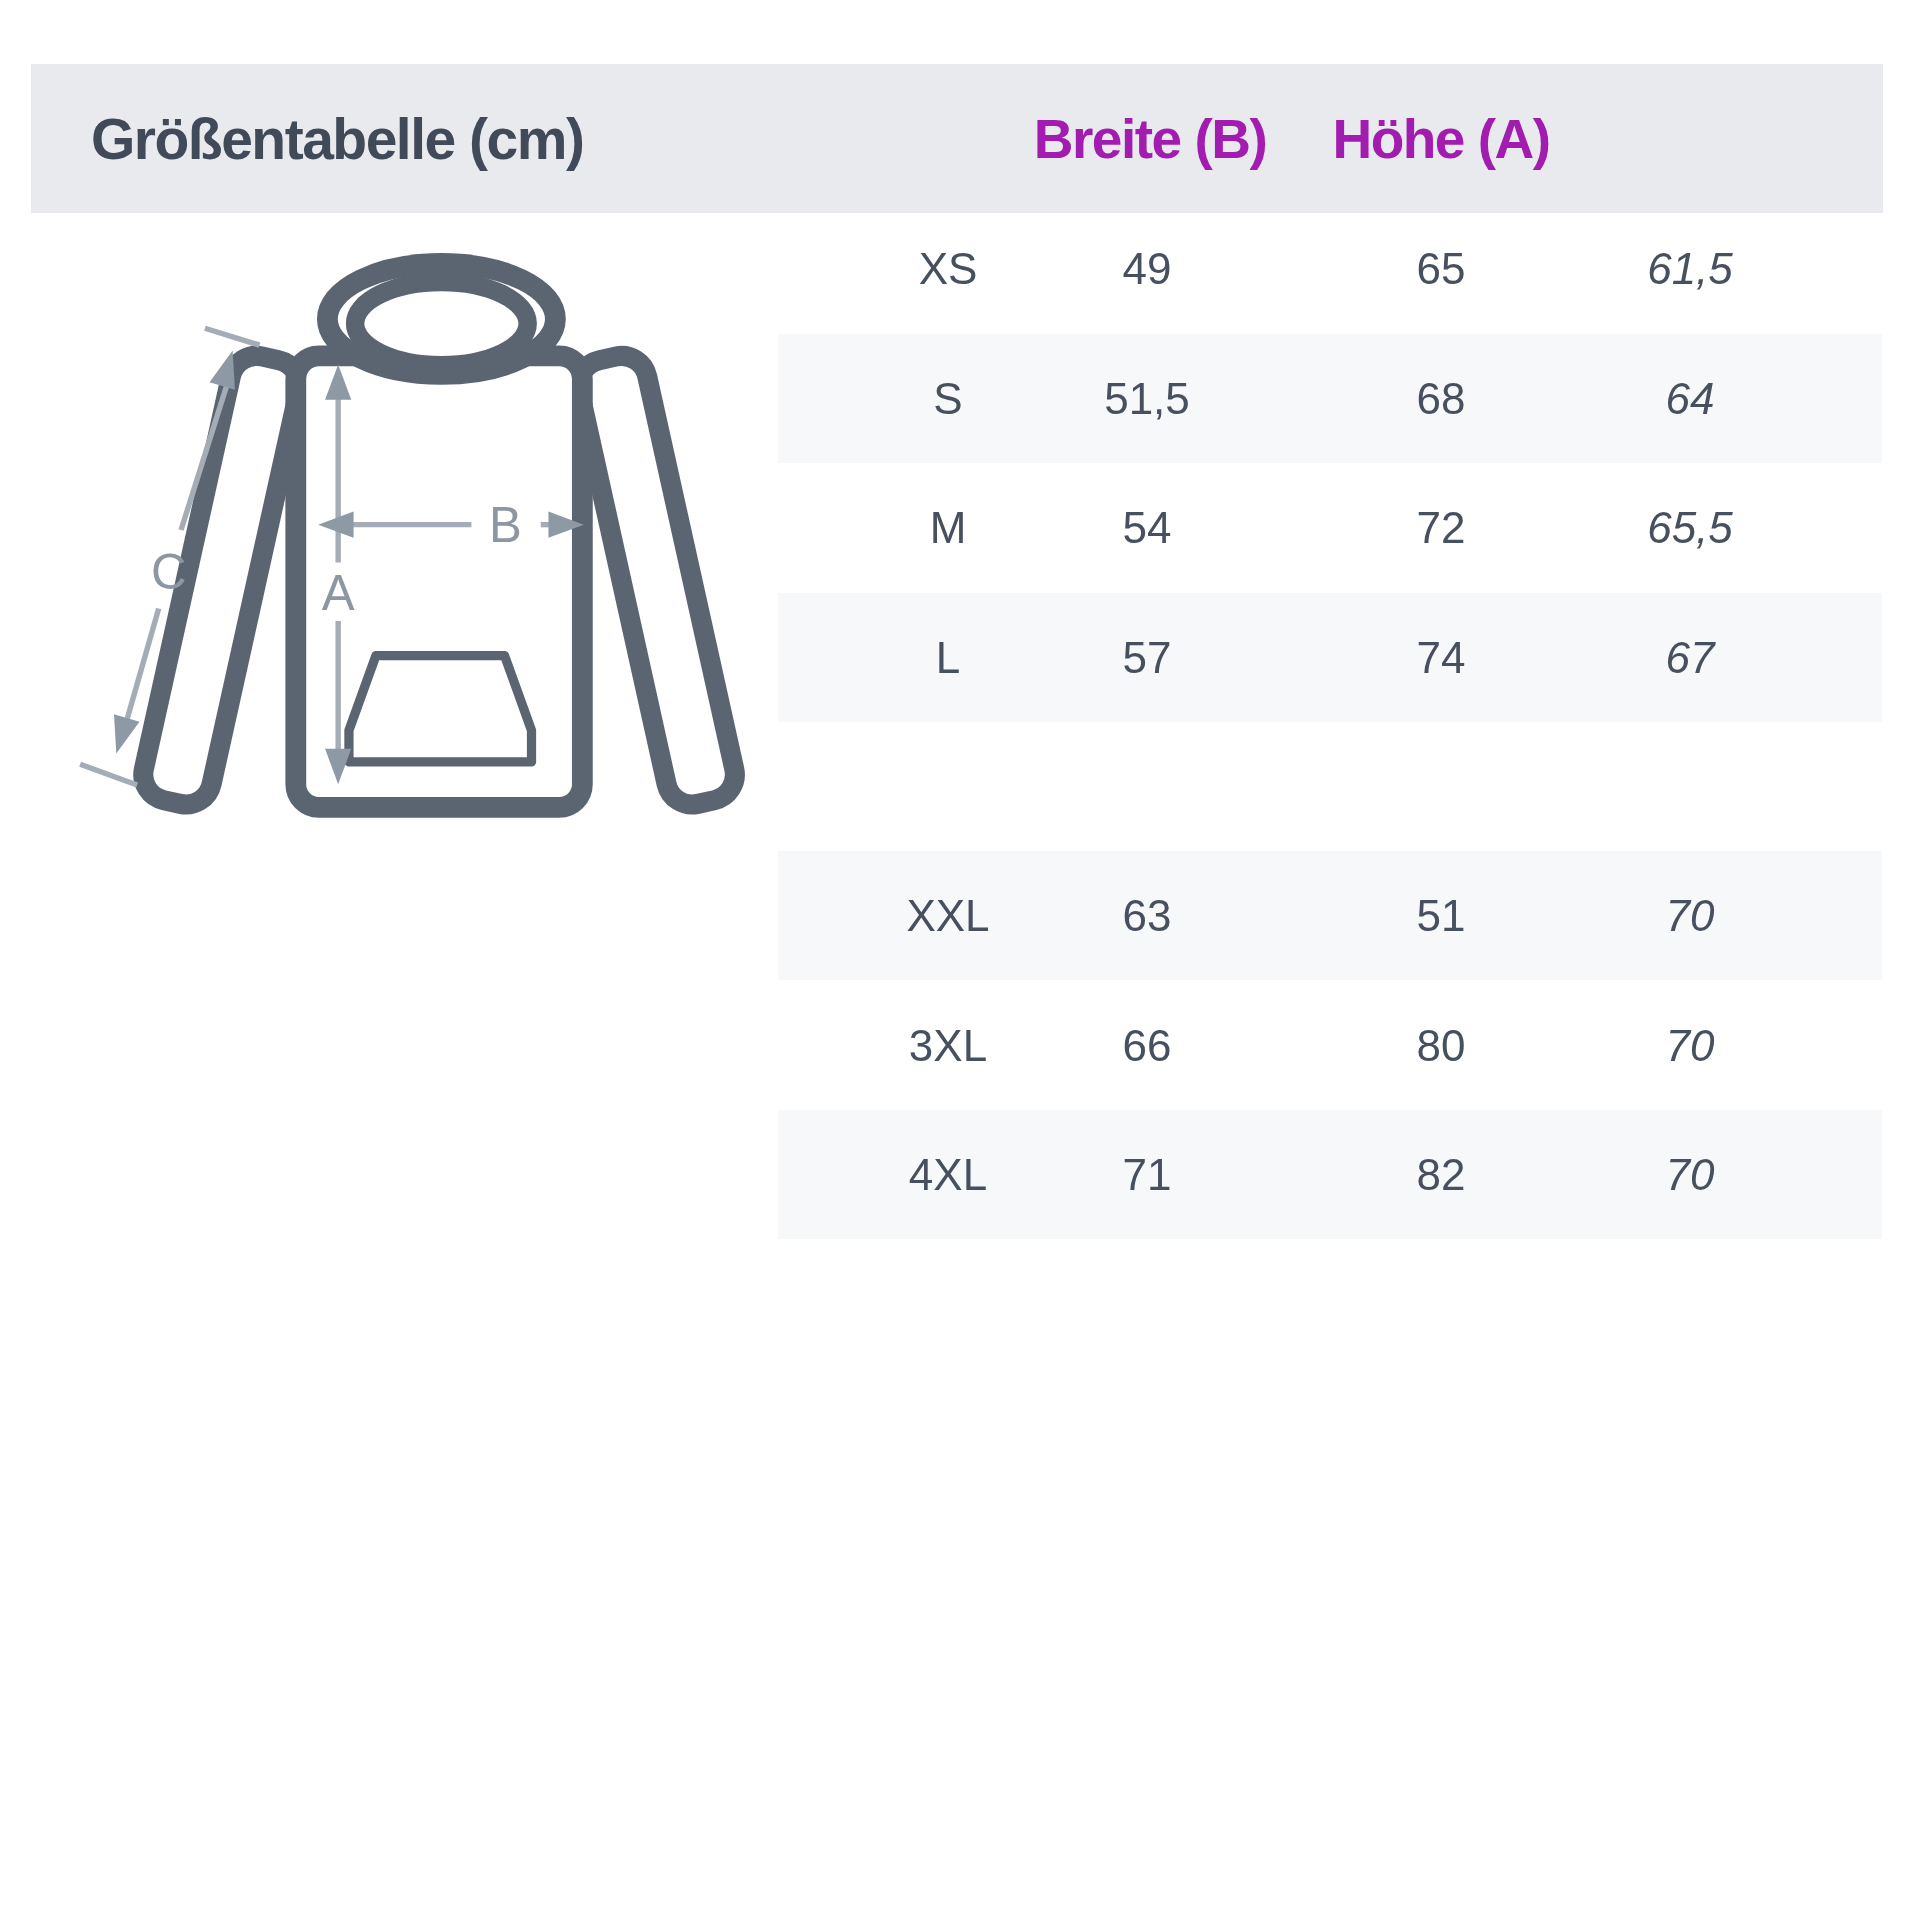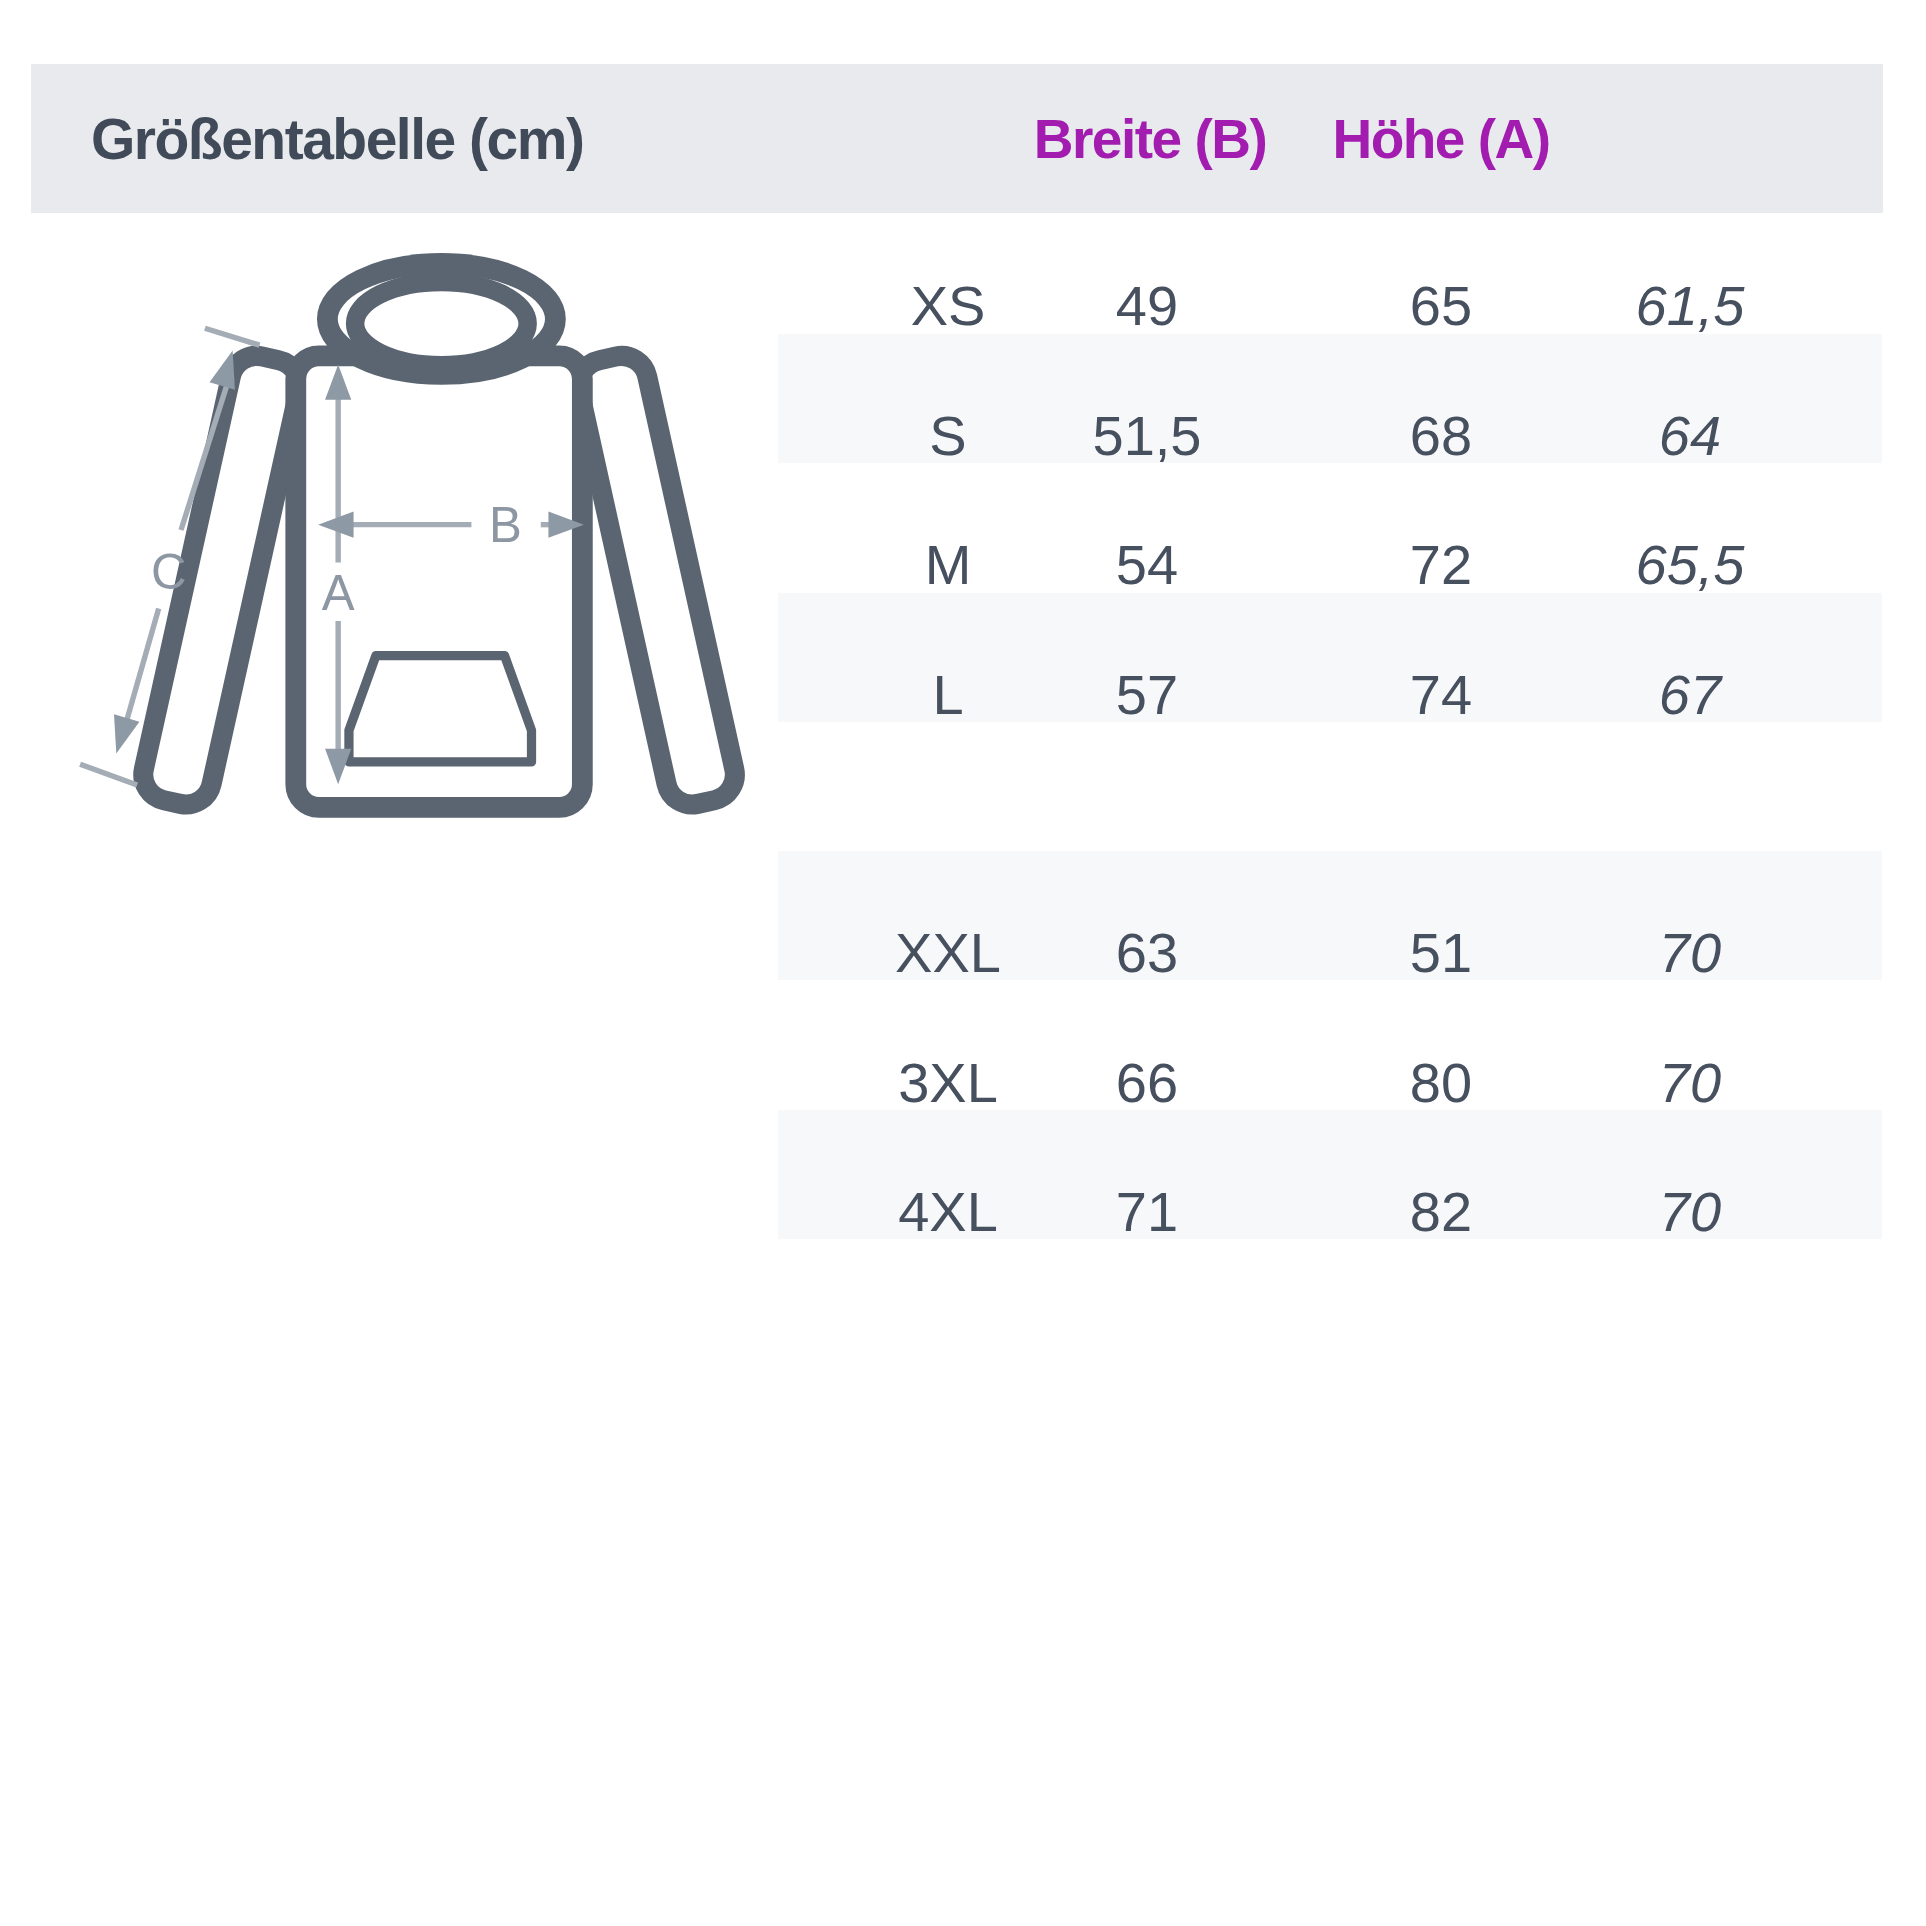--- a/index.html
+++ b/index.html
@@ -24,21 +24,21 @@
   .col-head.b{left:1119px;}
   .col-head.h{left:1410px;}
   .col-head.c{left:1681px;}
   
   .t-row{
     position:absolute;left:778px;width:1104px;height:129px;background:transparent;
   }
   .t-row.striped{background:#f7f8fa;}
   .t-row .cell{
     position:absolute;top:50%;transform:translate(-50%,-50%);
-    font-size:56px;color:#47505e;white-space:nowrap;margin-top:36px;
+    font-size:44px;color:#47505e;white-space:nowrap;
   }
   .cell.size{left:170px;}
   .cell.b{left:369px;}
   .cell.h{left:663px;}
   .cell.c{left:912px;font-style:italic;}
   .t-row.xl-offset .cell.size{top:calc(50% - 14px);}
   .t-row.xl-offset .cell.b,
   .t-row.xl-offset .cell.h,
   .t-row.xl-offset .cell.c{top:calc(50% + 14.6px);}
   

